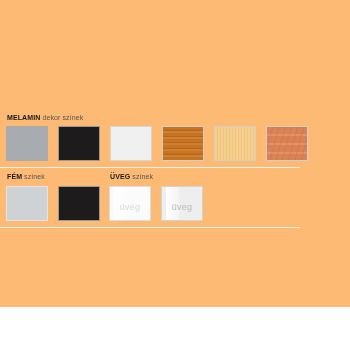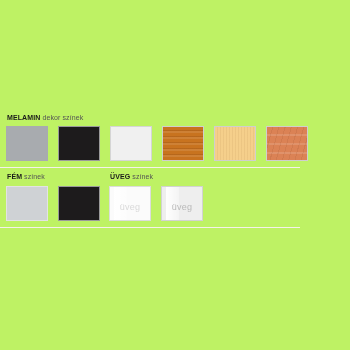--- a/index.html
+++ b/index.html
@@ -15,22 +15,22 @@
     overflow: hidden;
     font-family: "Liberation Sans", sans-serif;
     -webkit-font-smoothing: antialiased;
   }
 
   #sheet {
     position: absolute;
     left: 0;
     top: 0;
     width: 350px;
-    height: 350px;
-    background: #bef264;
+    height: 307px;
+    background: #fdba74;
   }
 
   
   .group-heading {
     position: absolute;
     font-size: 7px;
     line-height: 9px;
     color: #2b2b2b;
     white-space: nowrap;
     letter-spacing: 0.1px;

